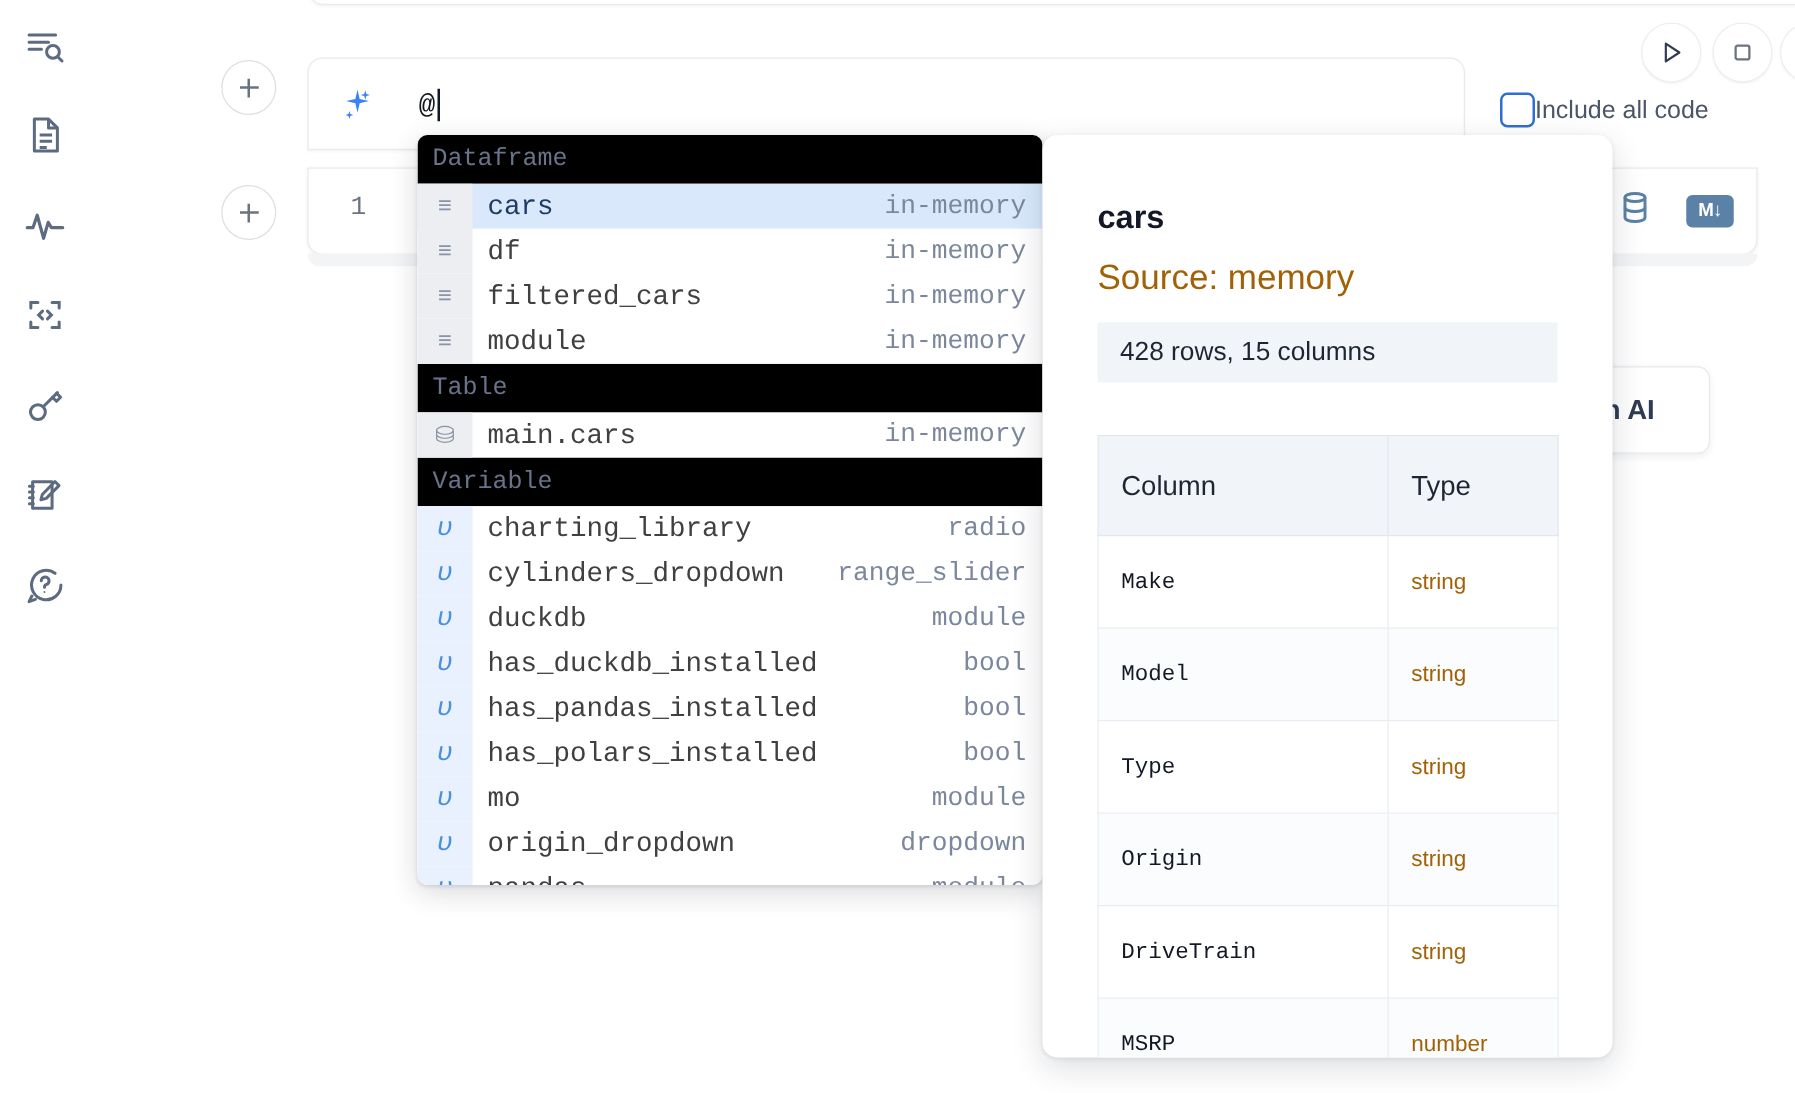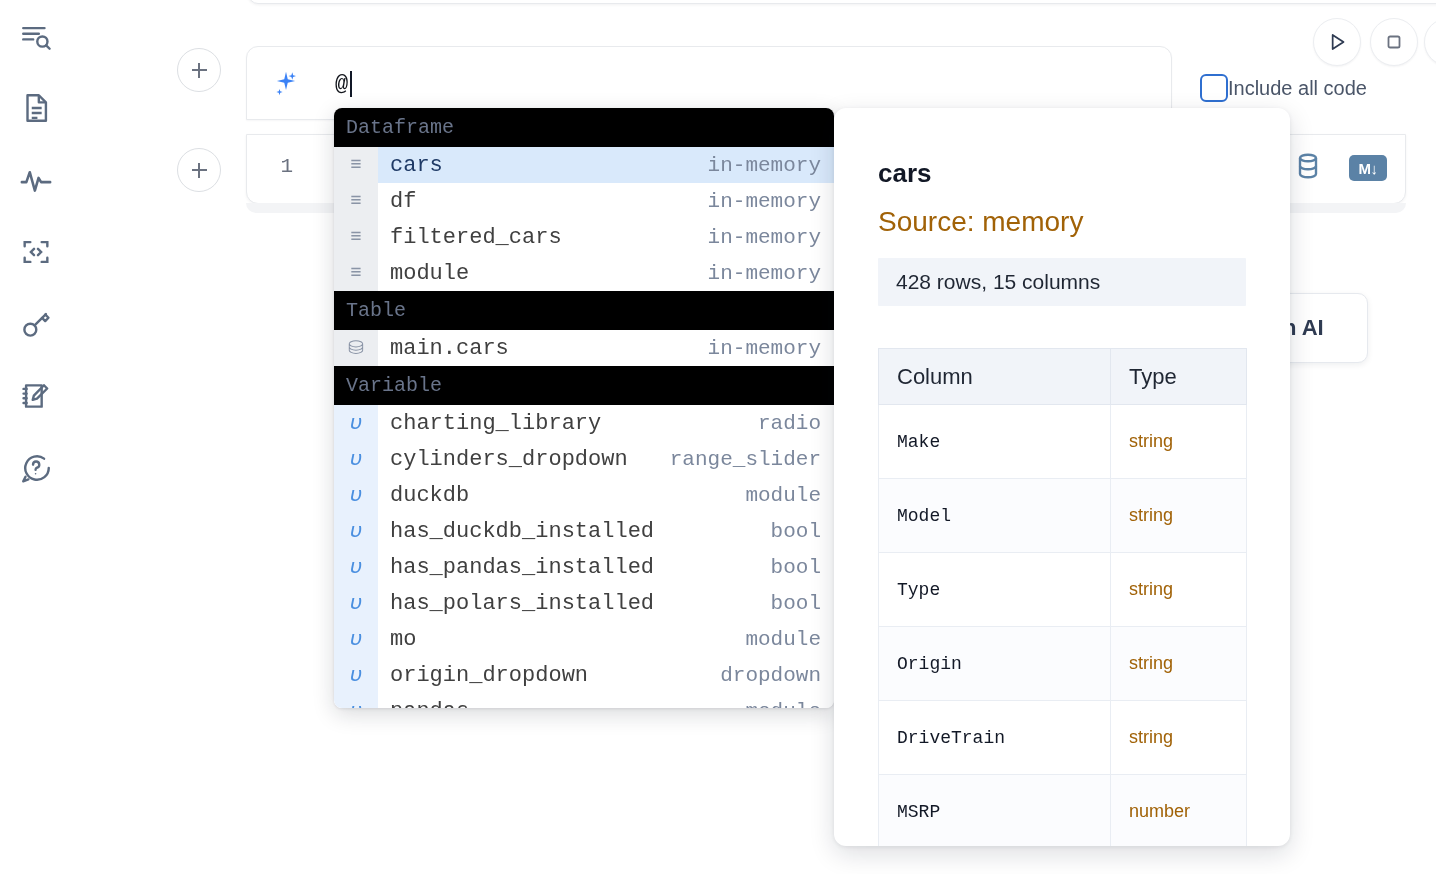--- a/index.html
+++ b/index.html
@@ -167,21 +167,21 @@
     position: absolute; left: 44px; top: 150px; width: 368px; height: 48px;
     background: #f1f4f9; border-radius: 1px;
     display: flex; align-items: center; padding-left: 18px;
     font-size: 21px; color: #1f2633;
   }
   .doc-table {
     position: absolute; left: 44px; top: 240px; width: 368px;
     border-collapse: collapse; table-layout: fixed;
   }
   .doc-table th {
-    background: #f1f4f9; border: 1px solid #e2e7ef; height: 56px;
+    background: #f1f4f9; border: 1px solid #e2e7ef; height: 80px;
     font-size: 22px; font-weight: normal; color: #1f2633; text-align: left;
     padding-left: 18px;
   }
   .doc-table td {
     border: 1px solid #e9edf3; height: 74px; padding-left: 18px; font-size: 18px;
   }
   .doc-table td.col-name { font-family: "Liberation Mono", monospace; color: #121826; }
   .doc-table td.col-type { color: #a16207; }
   .doc-table tr:nth-child(even) td { background: #fbfcfe; }
   .doc-table tr:nth-child(odd)  td { background: #ffffff; }

